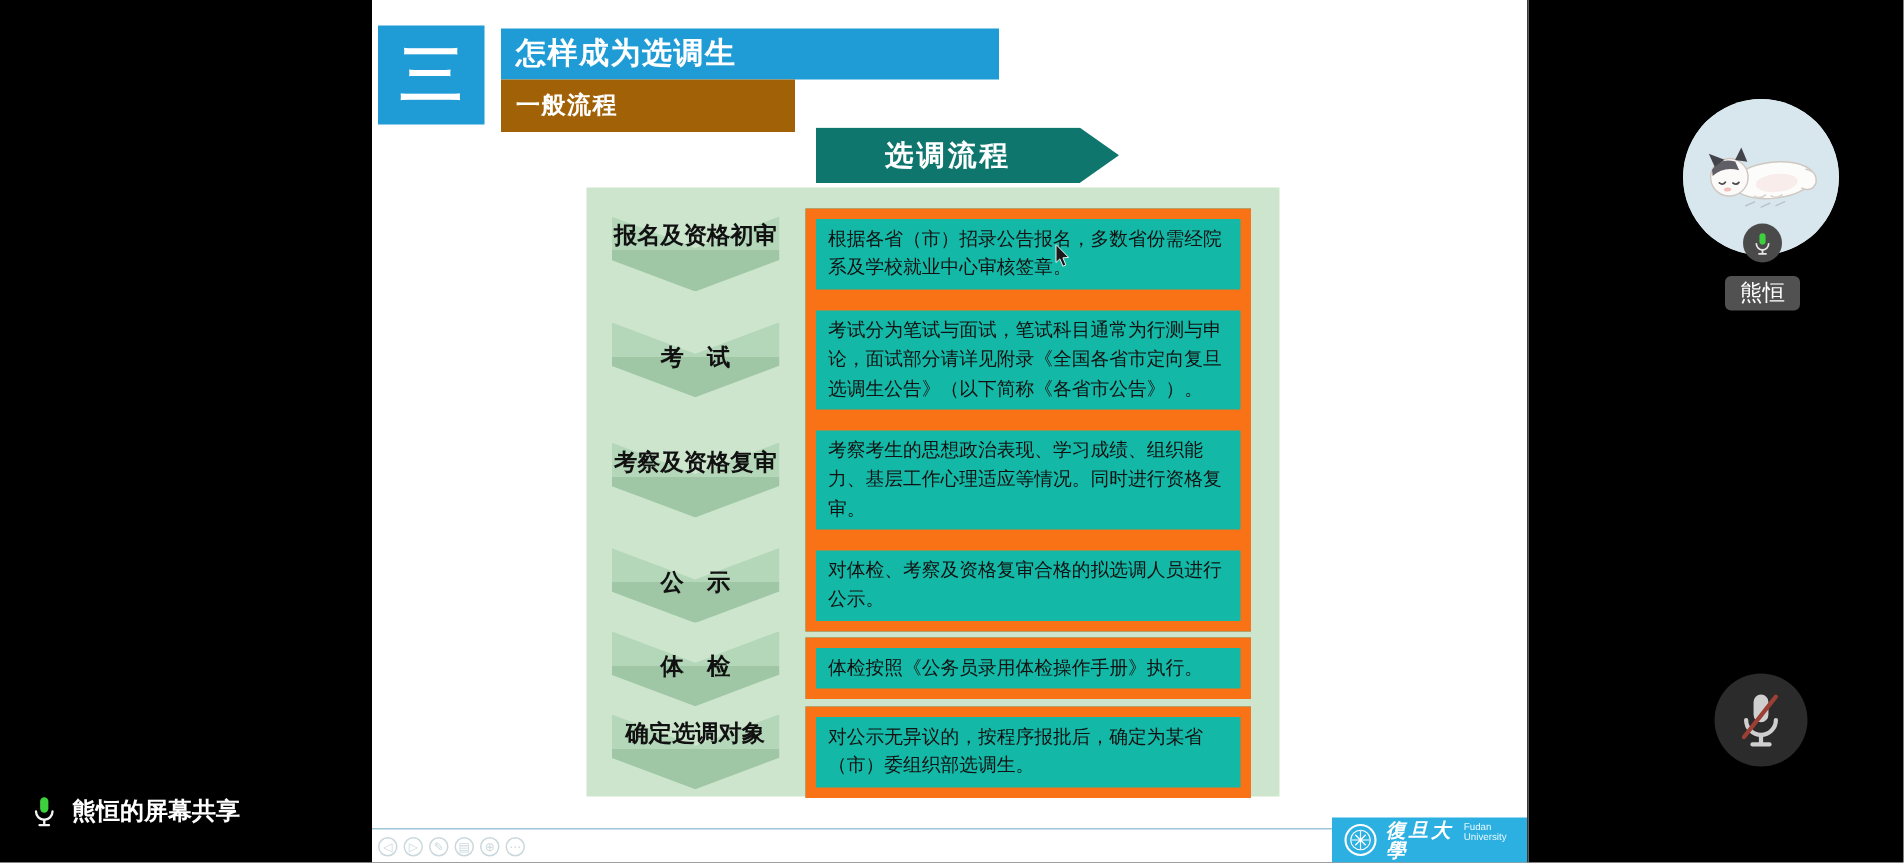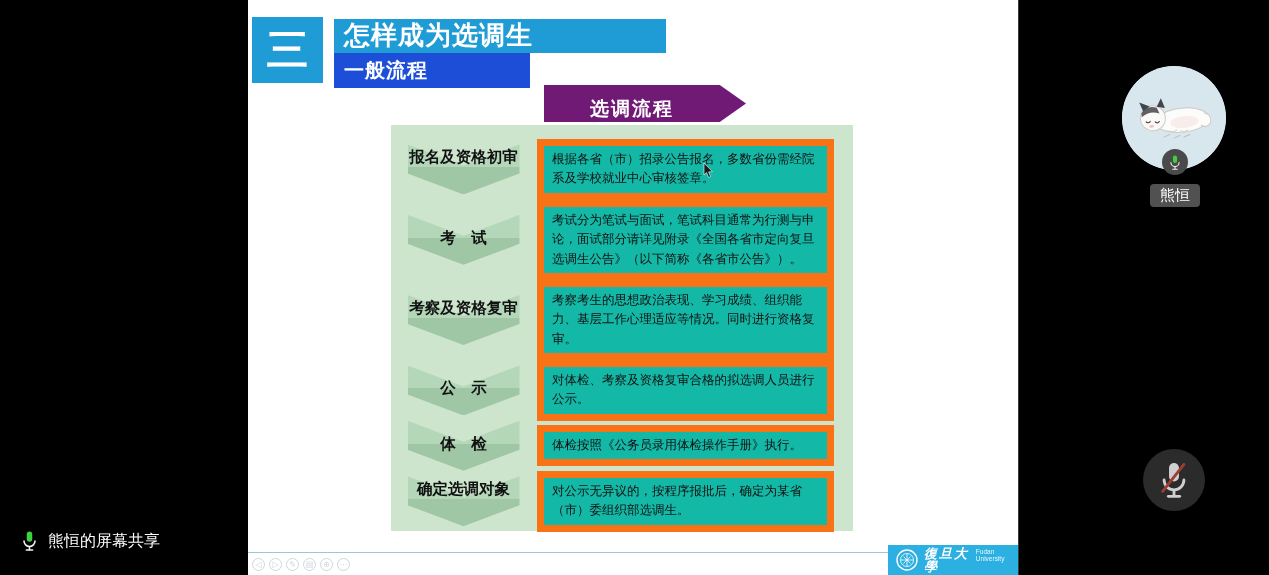--- a/index.html
+++ b/index.html
@@ -14,33 +14,33 @@
     position:absolute;left:248px;top:0;width:770px;height:575px;
     background:#ffffff;border-right:1px solid #3a3a3a;
   }
   .sec-box{
     position:absolute;left:4px;top:17px;width:71px;height:66px;
     background:#1f9cd6;color:#fff;display:flex;align-items:center;justify-content:center;
     font-size:42px;font-weight:bold;font-family:"Liberation Serif",serif;
   }
   .title1{
     position:absolute;left:86px;top:19px;width:332px;height:34px;
-    background:#1f9cd6;color:#fff;font-weight:bold;font-size:26px;line-height:34px;
+    background:#1f9cd6;color:#fff;font-weight:bold;font-size:20px;line-height:34px;
     padding-left:10px;box-sizing:border-box;font-family:"Liberation Serif",serif;letter-spacing:1px;
   }
   .title2{
     position:absolute;left:86px;top:53px;width:196px;height:35px;
-    background:#1d4ed8;color:#fff;font-weight:bold;font-size:20px;line-height:35px;
+    background:#a16207;color:#fff;font-weight:bold;font-size:16px;line-height:35px;
     padding-left:10px;box-sizing:border-box;font-family:"Liberation Serif",serif;letter-spacing:1px;
   }
   .banner{
     position:absolute;left:296px;top:85px;width:202px;height:37px;
-    background:#701a75;color:#fff;
+    background:#0f766e;color:#fff;
     clip-path:polygon(0 0,87% 0,100% 50%,87% 100%,0 100%);
-    display:flex;align-items:flex-end;justify-content:center;
+    display:flex;align-items:center;justify-content:center;
     font-weight:bold;font-size:19px;letter-spacing:2px;
   }
   .banner span{margin-right:26px;}
 
   .panel{
     position:absolute;left:143px;top:125px;width:462px;height:406px;
     background:#cde5cd;box-sizing:border-box;
     padding:14px 19px 12px 10px;
     display:flex;flex-direction:column;justify-content:space-between;
   }
@@ -83,21 +83,21 @@
   .fudan-seal{flex:0 0 22px;}
   .fudan-text{display:flex;line-height:1;}
   .fudan-cn{
     color:#fff;font-size:13px;font-weight:bold;font-style:italic;
     font-family:"Liberation Serif",serif;letter-spacing:2px;
   }
   .fudan-en{color:#e9f7fd;font-size:6.5px;margin-top:2px;}
 
   
   .share-bar{
-    position:absolute;left:20px;top:530px;display:flex;align-items:center;gap:9px;
+    position:absolute;left:20px;top:530px;display:flex;align-items:center;gap:9px;font-weight:bold;
   }
   .share-text{color:#fff;font-size:16px;}
 
   .avatar{
     position:absolute;left:1122px;top:66px;width:104px;height:104px;border-radius:50%;
     background:#d7e7ed;overflow:hidden;border:none;padding:0;cursor:pointer;
   }
   .mic-badge{
     position:absolute;left:1162px;top:149px;width:26px;height:26px;border-radius:50%;
     background:#4a4a4a;display:flex;align-items:center;justify-content:center;

